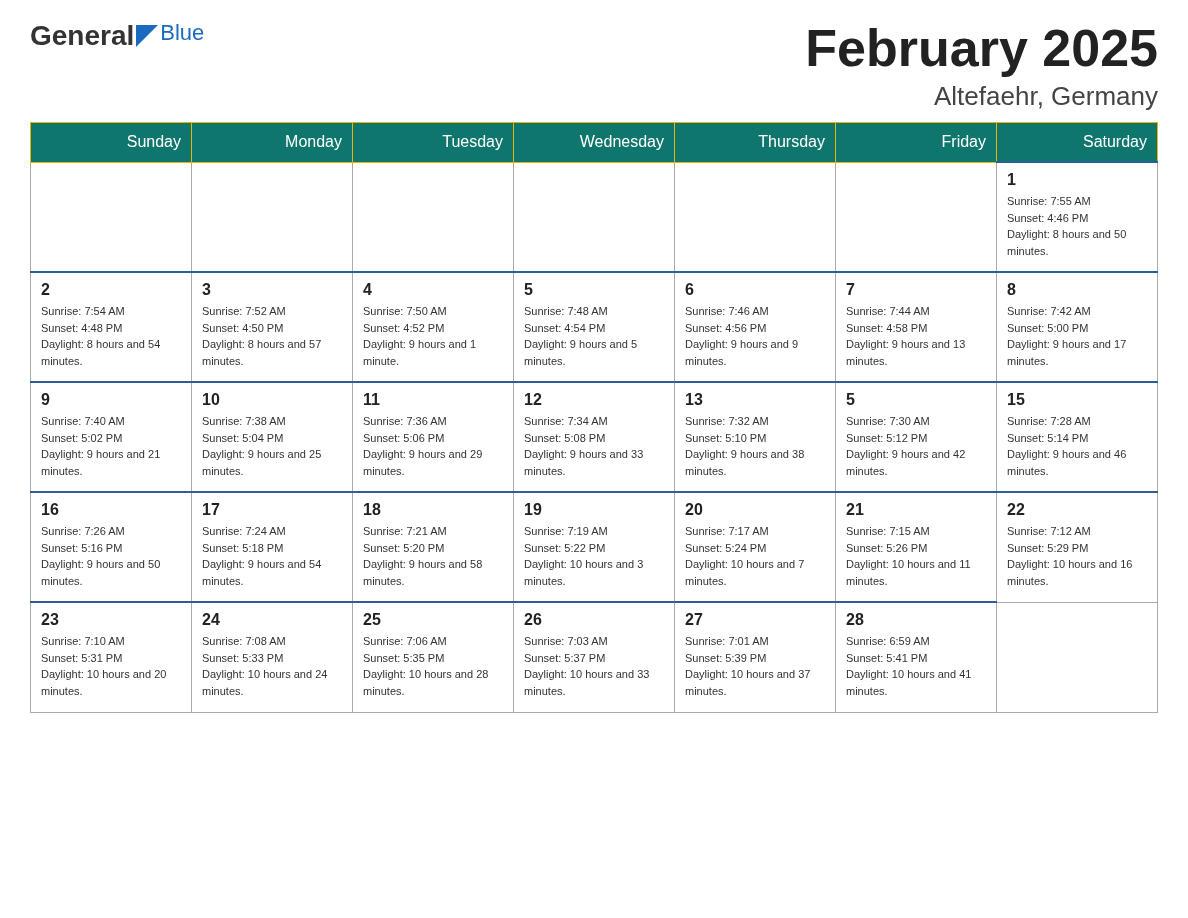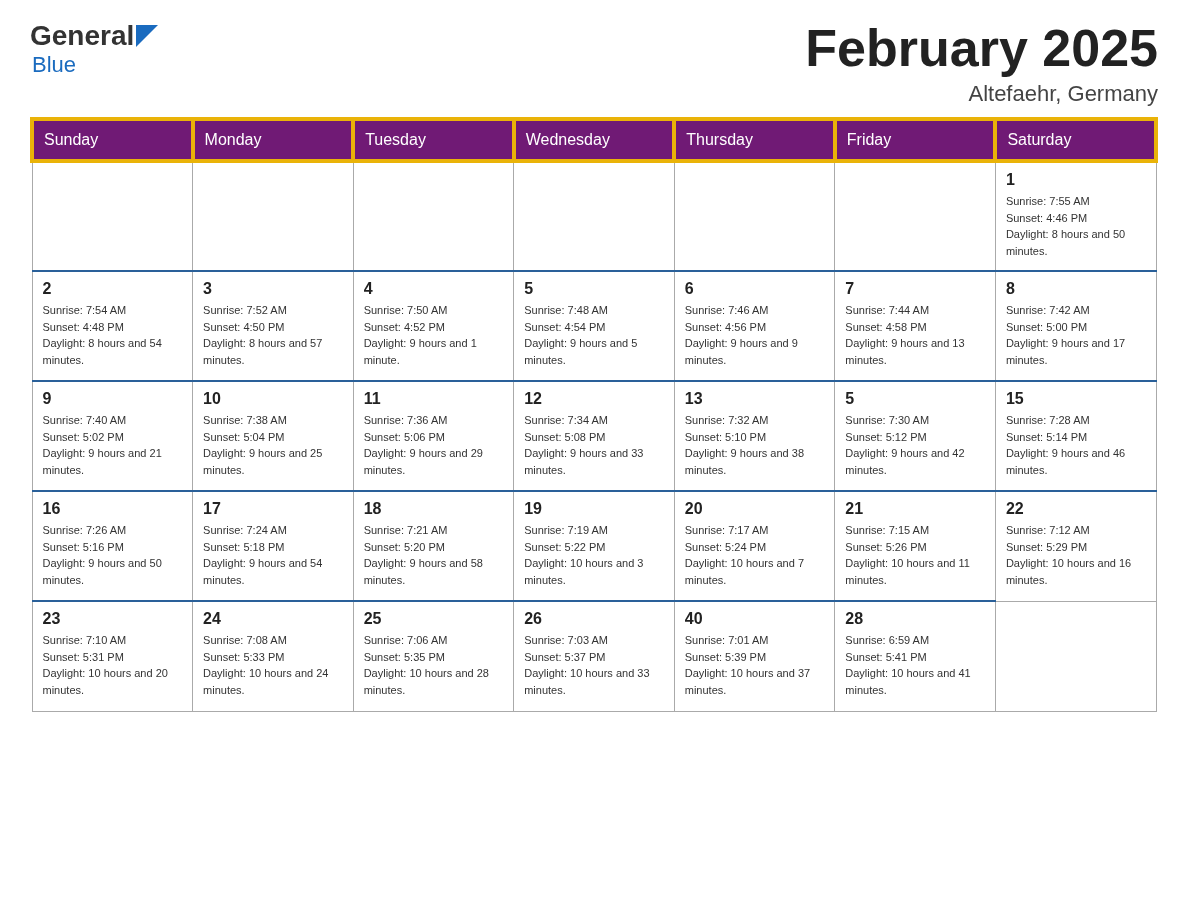--- a/index.html
+++ b/index.html
@@ -16,21 +16,21 @@
       align-items: flex-start;
       margin-bottom: 10px;
     }
     .logo-text-general {
       font-size: 28px;
       font-weight: bold;
       color: #333;
     }
     .logo-wrapper {
       display: flex;
-      flex-direction: column;
+      text-align: right;
     }
     .logo-line1 {
       display: flex;
       align-items: center;
     }
     .logo-line2 {
       color: #1a6bbf;
       font-size: 22px;
       font-weight: normal;
       padding-left: 2px;
@@ -38,37 +38,37 @@
     .title-area {
       text-align: right;
     }
     .month-title {
       font-size: 52px;
       font-weight: bold;
       color: #222;
       line-height: 1.1;
     }
     .location-title {
-      font-size: 22px;
+      font-size: 26px;
       color: #444;
       margin-top: 4px;
     }
     .calendar {
       width: 100%;
       border-collapse: collapse;
       margin-top: 10px;
     }
     .calendar th {
-      background-color: #701a75;
+      background-color: #0f766e;
       color: white;
-      text-align: left;
+      text-align: right;
       padding: 10px 10px;
       font-size: 16px;
       font-weight: normal;
-      border: 4px solid #eab308;
+      border: 1px solid #eab308;
     }
     .calendar td {
       vertical-align: top;
       border: 1px solid #aaa;
       border-top: 2px solid #2a6099;
       padding: 8px 10px;
       width: 14.28%;
       min-height: 110px;
       height: 110px;
     }
@@ -232,21 +232,21 @@
         </td>
         <td>
           <div class="day-number">25</div>
           <div class="day-info">Sunrise: 7:06 AM<br>Sunset: 5:35 PM<br>Daylight: 10 hours and 28 minutes.</div>
         </td>
         <td>
           <div class="day-number">26</div>
           <div class="day-info">Sunrise: 7:03 AM<br>Sunset: 5:37 PM<br>Daylight: 10 hours and 33 minutes.</div>
         </td>
         <td>
-          <div class="day-number">40</div>
+          <div class="day-number">27</div>
           <div class="day-info">Sunrise: 7:01 AM<br>Sunset: 5:39 PM<br>Daylight: 10 hours and 37 minutes.</div>
         </td>
         <td>
           <div class="day-number">28</div>
           <div class="day-info">Sunrise: 6:59 AM<br>Sunset: 5:41 PM<br>Daylight: 10 hours and 41 minutes.</div>
         </td>
         <td class="empty" style="border-top: 1px solid rgb(204, 204, 204);"></td>
       </tr>
     </tbody>
 </table>

